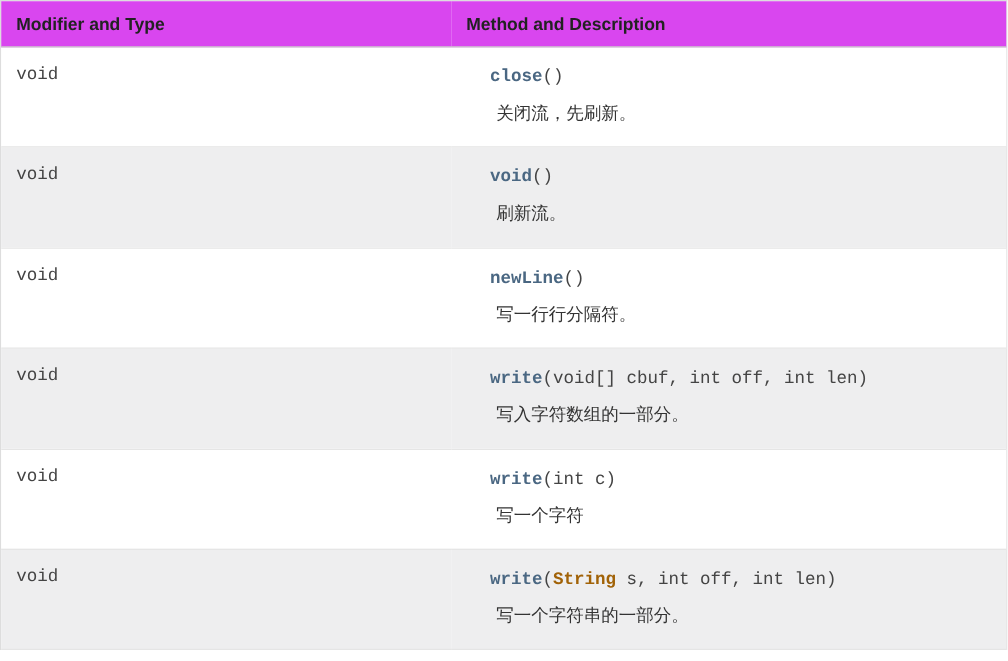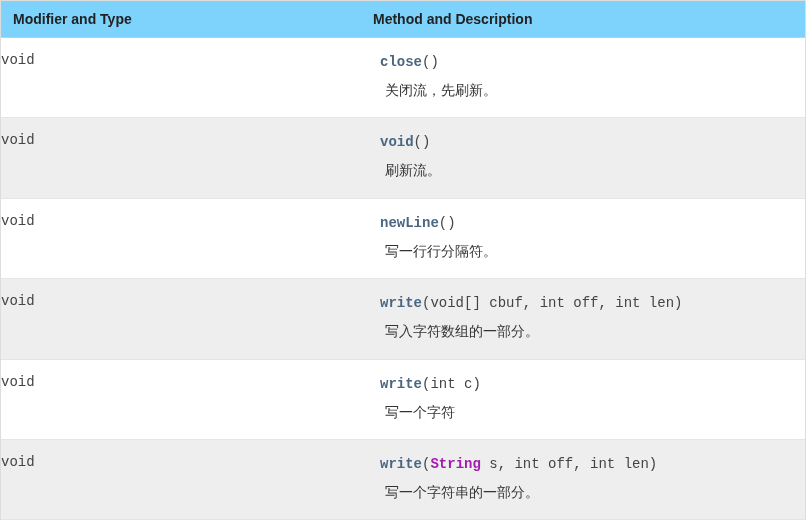--- a/index.html
+++ b/index.html
@@ -14,33 +14,33 @@
   .wrap {
     width: 806px;
     border: 1px solid #ddd;
     border-bottom: none;
   }
   table {
     width: 100%;
     border-collapse: collapse;
   }
   thead th {
-    background: #7dd3fc;
+    background: #d946ef;
     text-align: left;
     font-weight: bold;
     font-size: 14px;
     padding: 10px 12px;
     color: #222;
     border-bottom: 1px solid #ccc;
   }
   tbody tr.odd { background: #ffffff; }
   tbody tr.even { background: #eeeeef; }
   tbody td {
     vertical-align: top;
-    padding: 14px 12px 16px 0;
+    padding: 14px 12px 16px 12px;
     border-bottom: 1px solid #e5e5e5;
   }
   td.col-modifier {
     width: 360px;
     font-family: "Courier New", Courier, monospace;
     font-size: 14px;
     color: #444;
   }
   .sig {
     font-family: "Courier New", Courier, monospace;
@@ -49,21 +49,21 @@
     line-height: 1.5;
   }
   .method-link {
     color: #4a6782;
     font-weight: bold;
     text-decoration: none;
     cursor: pointer;
     margin-left: 19px;
   }
   .type-link {
-    color: #a21caf;
+    color: #a16207;
     font-weight: bold;
     text-decoration: none;
     cursor: pointer;
   }
   .desc {
     margin-top: 6px;
     font-family: Arial, sans-serif;
     font-size: 14px;
     color: #333;
     line-height: 1.6;

